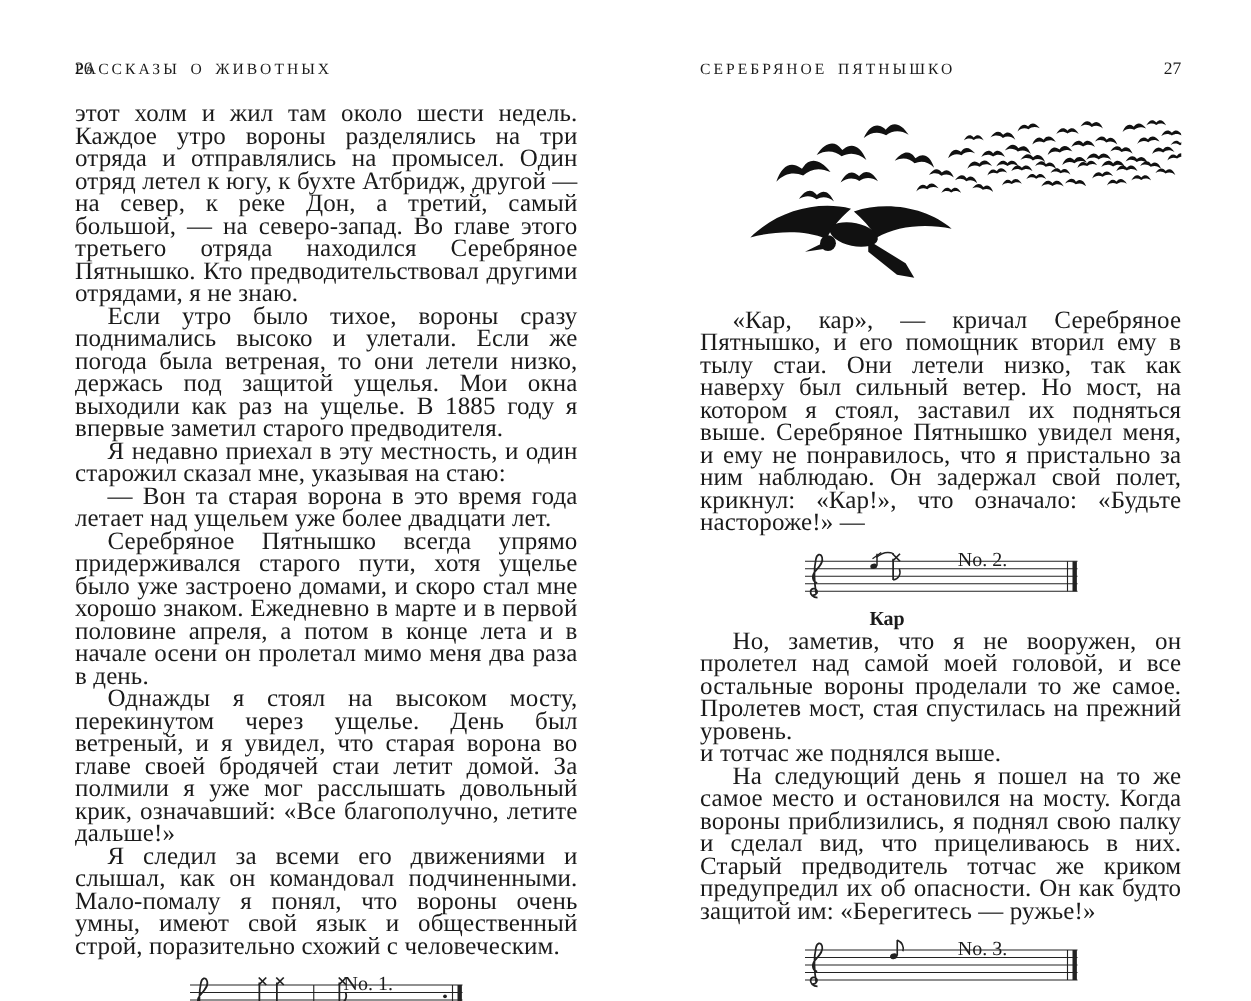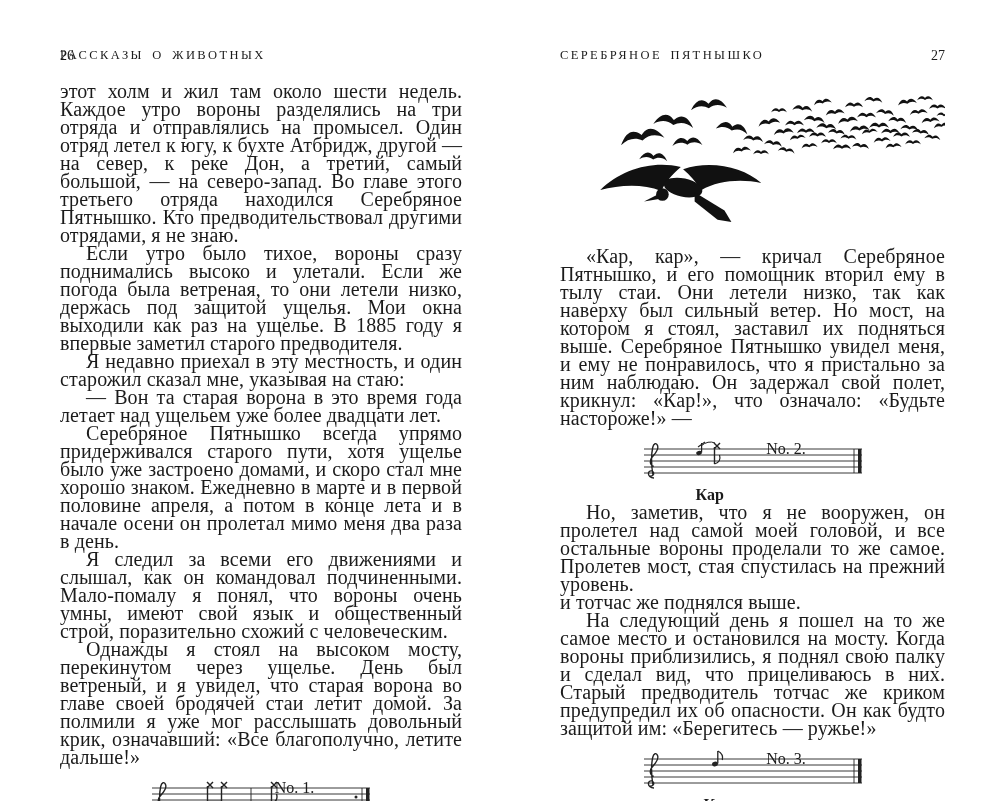--- a/index.html
+++ b/index.html
@@ -49,22 +49,22 @@
     <div class="pagehead">
       <span class="pagenum l">26</span>
       <span class="runtitle">РАССКАЗЫ О ЖИВОТНЫХ</span>
     </div>
 
     <p class="body noindent">этот холм и жил там около шести недель. Каждое утро вороны разделялись на три отряда и отправлялись на промысел. Один отряд летел к югу, к бухте Атбридж, другой — на север, к реке Дон, а третий, самый большой, — на северо-запад. Во главе этого третьего отряда находился Серебряное Пятнышко. Кто предводительствовал другими отрядами, я не знаю.</p>
     <p class="body">Если утро было тихое, вороны сразу поднимались высоко и улетали. Если же погода была ветреная, то они летели низко, держась под защитой ущелья. Мои окна выходили как раз на ущелье. В 1885 году я впервые заметил старого предводителя.</p>
     <p class="body">Я недавно приехал в эту местность, и один старожил сказал мне, указывая на стаю:</p>
     <p class="body">— Вон та старая ворона в это время года летает над ущельем уже более двадцати лет.</p>
     <p class="body">Серебряное Пятнышко всегда упрямо придерживался старого пути, хотя ущелье было уже застроено домами, и скоро стал мне хорошо знаком. Ежедневно в марте и в первой половине апреля, а потом в конце лета и в начале осени он пролетал мимо меня два раза в день.</p>
+    <p class="body">Однажды я стоял на высоком мосту, перекинутом через ущелье. День был ветреный, и я увидел, что старая ворона во главе своей бродячей стаи летит домой. За полмили я уже мог расслышать довольный крик, означавший: «Все благополучно, летите дальше!»</p>
     <p class="body">Я следил за всеми его движениями и слышал, как он командовал подчиненными. Мало-помалу я понял, что вороны очень умны, имеют свой язык и общественный строй, поразительно схожий с человеческим.</p>
-    <p class="body">Однажды я стоял на высоком мосту, перекинутом через ущелье. День был ветреный, и я увидел, что старая ворона во главе своей бродячей стаи летит домой. За полмили я уже мог расслышать довольный крик, означавший: «Все благополучно, летите дальше!»</p>
 
     <div class="music">
       <div class="mlabel">No. 1.</div>
       <div class="staffwrap">
         <svg width="230" height="42" viewBox="0 0 230 42">
           <g stroke="#222" stroke-width="0.9">
             <line x1="6" y1="9" x2="224" y2="9"></line>
               <line x1="6" y1="15" x2="224" y2="15"></line>
             <line x1="6" y1="21" x2="224" y2="21"></line>
               <line x1="6" y1="27" x2="224" y2="27"></line>

